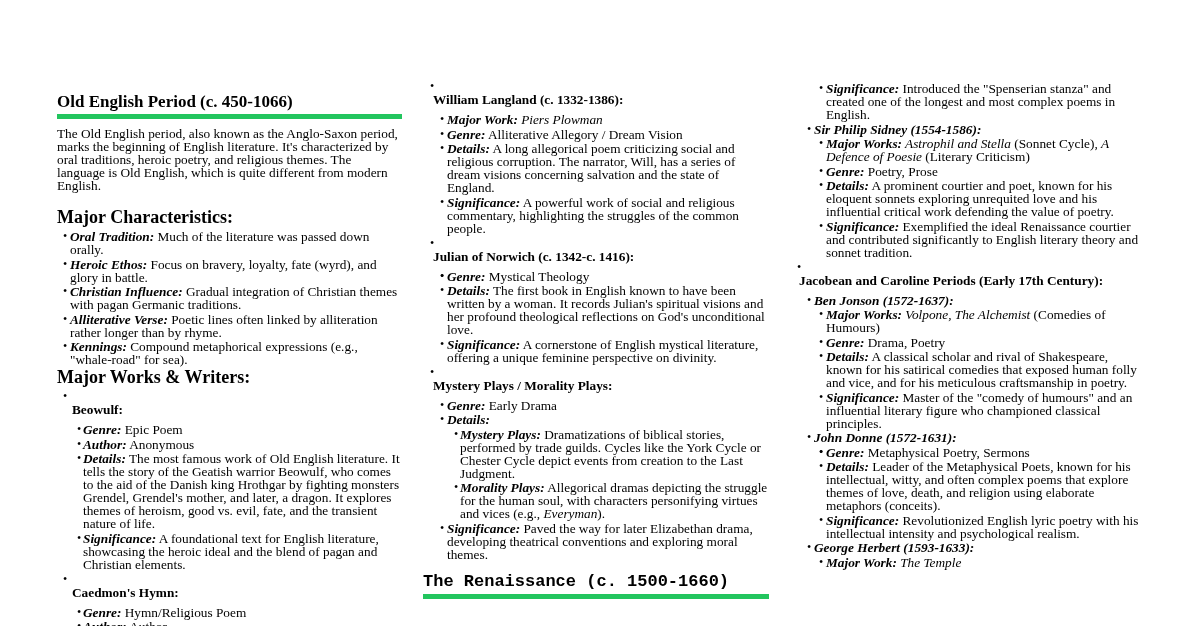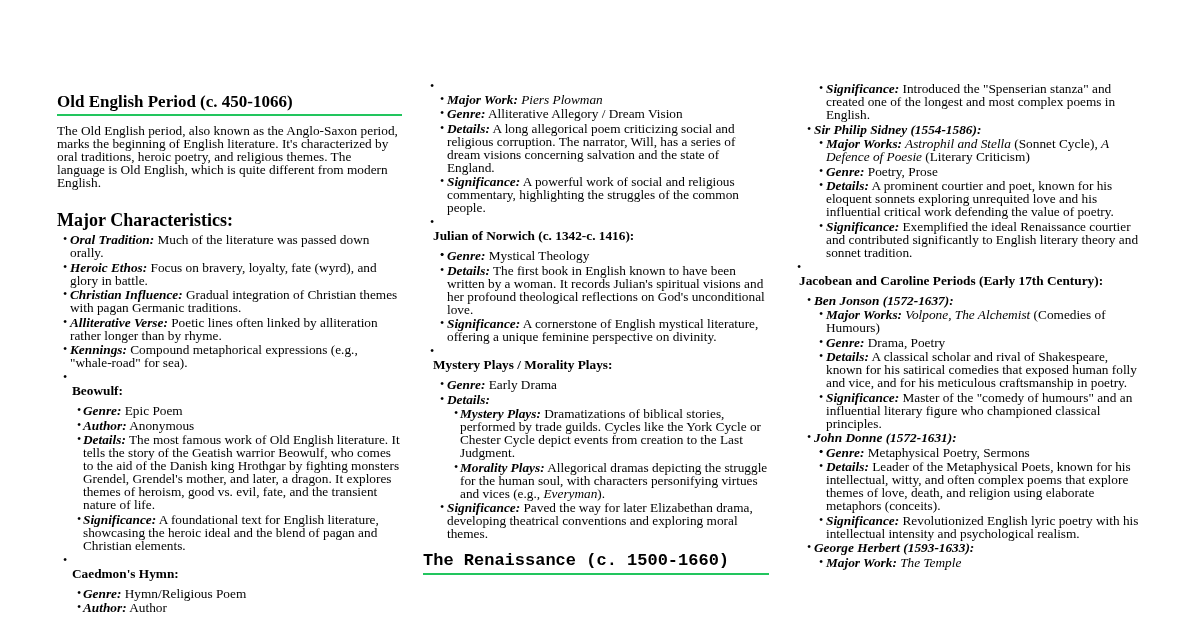--- a/index.html
+++ b/index.html
@@ -9,25 +9,25 @@
     font-family:"Liberation Serif","DejaVu Serif",serif;
   }
   .page{position:absolute;left:0;top:0;width:1191px;height:626px;background:#ffffff;}
   .col{position:absolute;font-size:13.3px;line-height:13px;text-align:left;}
   .c1{left:57px;top:93px;width:345px;}
   .c2{left:423px;top:80px;width:346px;}
   .c3{left:797px;top:82px;width:343px;}
   .col > :first-child{margin-top:0;}
 
   .h1{font-size:17px;line-height:18px;font-weight:bold;padding-bottom:3px;
-      border-bottom:2px solid #22c55e;margin:0 0 8px 0;}
+      border-bottom:5px solid #22c55e;margin:0 0 8px 0;}
   .c2 .h1{margin-top:12px;font-family:Liberation Mono, monospace;}
   .h3{font-size:18px;line-height:15px;font-weight:bold;margin:4px 0 5px 0;}
   .h4{font-weight:bold;margin:2px 0 7px 0;}
-  .p{margin:0 0 24px 0;}
+  .p{margin:0 0 18px 0;}
   .li{position:relative;margin:1.5px 0;}
   .dot-line{position:relative;height:11px;margin-top:2px;}
   .blt{position:absolute;top:0;font-size:12px;}
 
   
   .c1 .d1{padding-left:13px;} .c1 .d1 > .blt{left:6px;}
   .c1 .d2{padding-left:26px;} .c1 .d2 > .blt{left:20px;}
   .c1 .h4{margin-left:15px;}
 
   .c2 .d0 > .blt{left:7px;}
@@ -49,39 +49,41 @@
 <div class="page">
   <div class="col c1">
       <div class="h1">Old English Period (c. 450-1066)</div>
       <div class="p"><span class="sg-t">The Old English period, also known as the Anglo-Saxon period, marks the beginning of English literature. It's characterized by oral traditions, heroic poetry, and religious themes. The language is Old English, which is quite different from modern English.</span></div>
       <div class="h3">Major Characteristics:</div>
       <div class="li d1"><span class="blt">•</span><span class="tx"><span class="sg-b">Oral Tradition:</span><span class="sg-t"> Much of the literature was passed down orally.</span></span></div>
       <div class="li d1"><span class="blt">•</span><span class="tx"><span class="sg-b">Heroic Ethos:</span><span class="sg-t"> Focus on bravery, loyalty, fate (wyrd), and glory in battle.</span></span></div>
       <div class="li d1"><span class="blt">•</span><span class="tx"><span class="sg-b">Christian Influence:</span><span class="sg-t"> Gradual integration of Christian themes with pagan Germanic traditions.</span></span></div>
       <div class="li d1"><span class="blt">•</span><span class="tx"><span class="sg-b">Alliterative Verse:</span><span class="sg-t"> Poetic lines often linked by alliteration rather longer than by rhyme.</span></span></div>
       <div class="li d1"><span class="blt">•</span><span class="tx"><span class="sg-b">Kennings:</span><span class="sg-t"> Compound metaphorical expressions (e.g., "whale-road" for sea).</span></span></div>
+      <div class="h3">Major Works &amp; Writers:</div>
       <div class="dot-line d1">
         <span class="blt">•</span>
       </div>
       <div class="h4">Beowulf:</div>
       <div class="li d2"><span class="blt">•</span><span class="tx"><span class="sg-b">Genre:</span><span class="sg-t"> Epic Poem</span></span></div>
       <div class="li d2"><span class="blt">•</span><span class="tx"><span class="sg-b">Author:</span><span class="sg-t"> Anonymous</span></span></div>
       <div class="li d2"><span class="blt">•</span><span class="tx"><span class="sg-b">Details:</span><span class="sg-t"> The most famous work of Old English literature. It tells the story of the Geatish warrior Beowulf, who comes to the aid of the Danish king Hrothgar by fighting monsters Grendel, Grendel's mother, and later, a dragon. It explores themes of heroism, good vs. evil, fate, and the transient nature of life.</span></span></div>
       <div class="li d2"><span class="blt">•</span><span class="tx"><span class="sg-b">Significance:</span><span class="sg-t"> A foundational text for English literature, showcasing the heroic ideal and the blend of pagan and Christian elements.</span></span></div>
       <div class="dot-line d1">
         <span class="blt">•</span>
       </div>
       <div class="h4">Caedmon's Hymn:</div>
       <div class="li d2"><span class="blt">•</span><span class="tx"><span class="sg-b">Genre:</span><span class="sg-t"> Hymn/Religious Poem</span></span></div>
       <div class="li d2"><span class="blt">•</span><span class="tx"><span class="sg-b">Author:</span><span class="sg-t"> Author</span></span></div>
     </div>
   <div class="col c2">
       <div class="dot-line d0">
         <span class="blt">•</span>
       </div>
+      <div class="h4">William Langland (c. 1332-1386):</div>
       <div class="li d2"><span class="blt">•</span><span class="tx"><span class="sg-b">Major Work:</span><span class="sg-i"> Piers Plowman</span></span></div>
       <div class="li d2"><span class="blt">•</span><span class="tx"><span class="sg-b">Genre:</span><span class="sg-t"> Alliterative Allegory / Dream Vision</span></span></div>
       <div class="li d2"><span class="blt">•</span><span class="tx"><span class="sg-b">Details:</span><span class="sg-t"> A long allegorical poem criticizing social and religious corruption. The narrator, Will, has a series of dream visions concerning salvation and the state of England.</span></span></div>
       <div class="li d2"><span class="blt">•</span><span class="tx"><span class="sg-b">Significance:</span><span class="sg-t"> A powerful work of social and religious commentary, highlighting the struggles of the common people.</span></span></div>
       <div class="dot-line d0">
         <span class="blt">•</span>
       </div>
       <div class="h4">Julian of Norwich (c. 1342-c. 1416):</div>
       <div class="li d2"><span class="blt">•</span></div>
       <div class="li d2"><span class="blt">•</span><span class="tx"><span class="sg-b">Genre:</span><span class="sg-t"> Mystical Theology</span></span></div>

